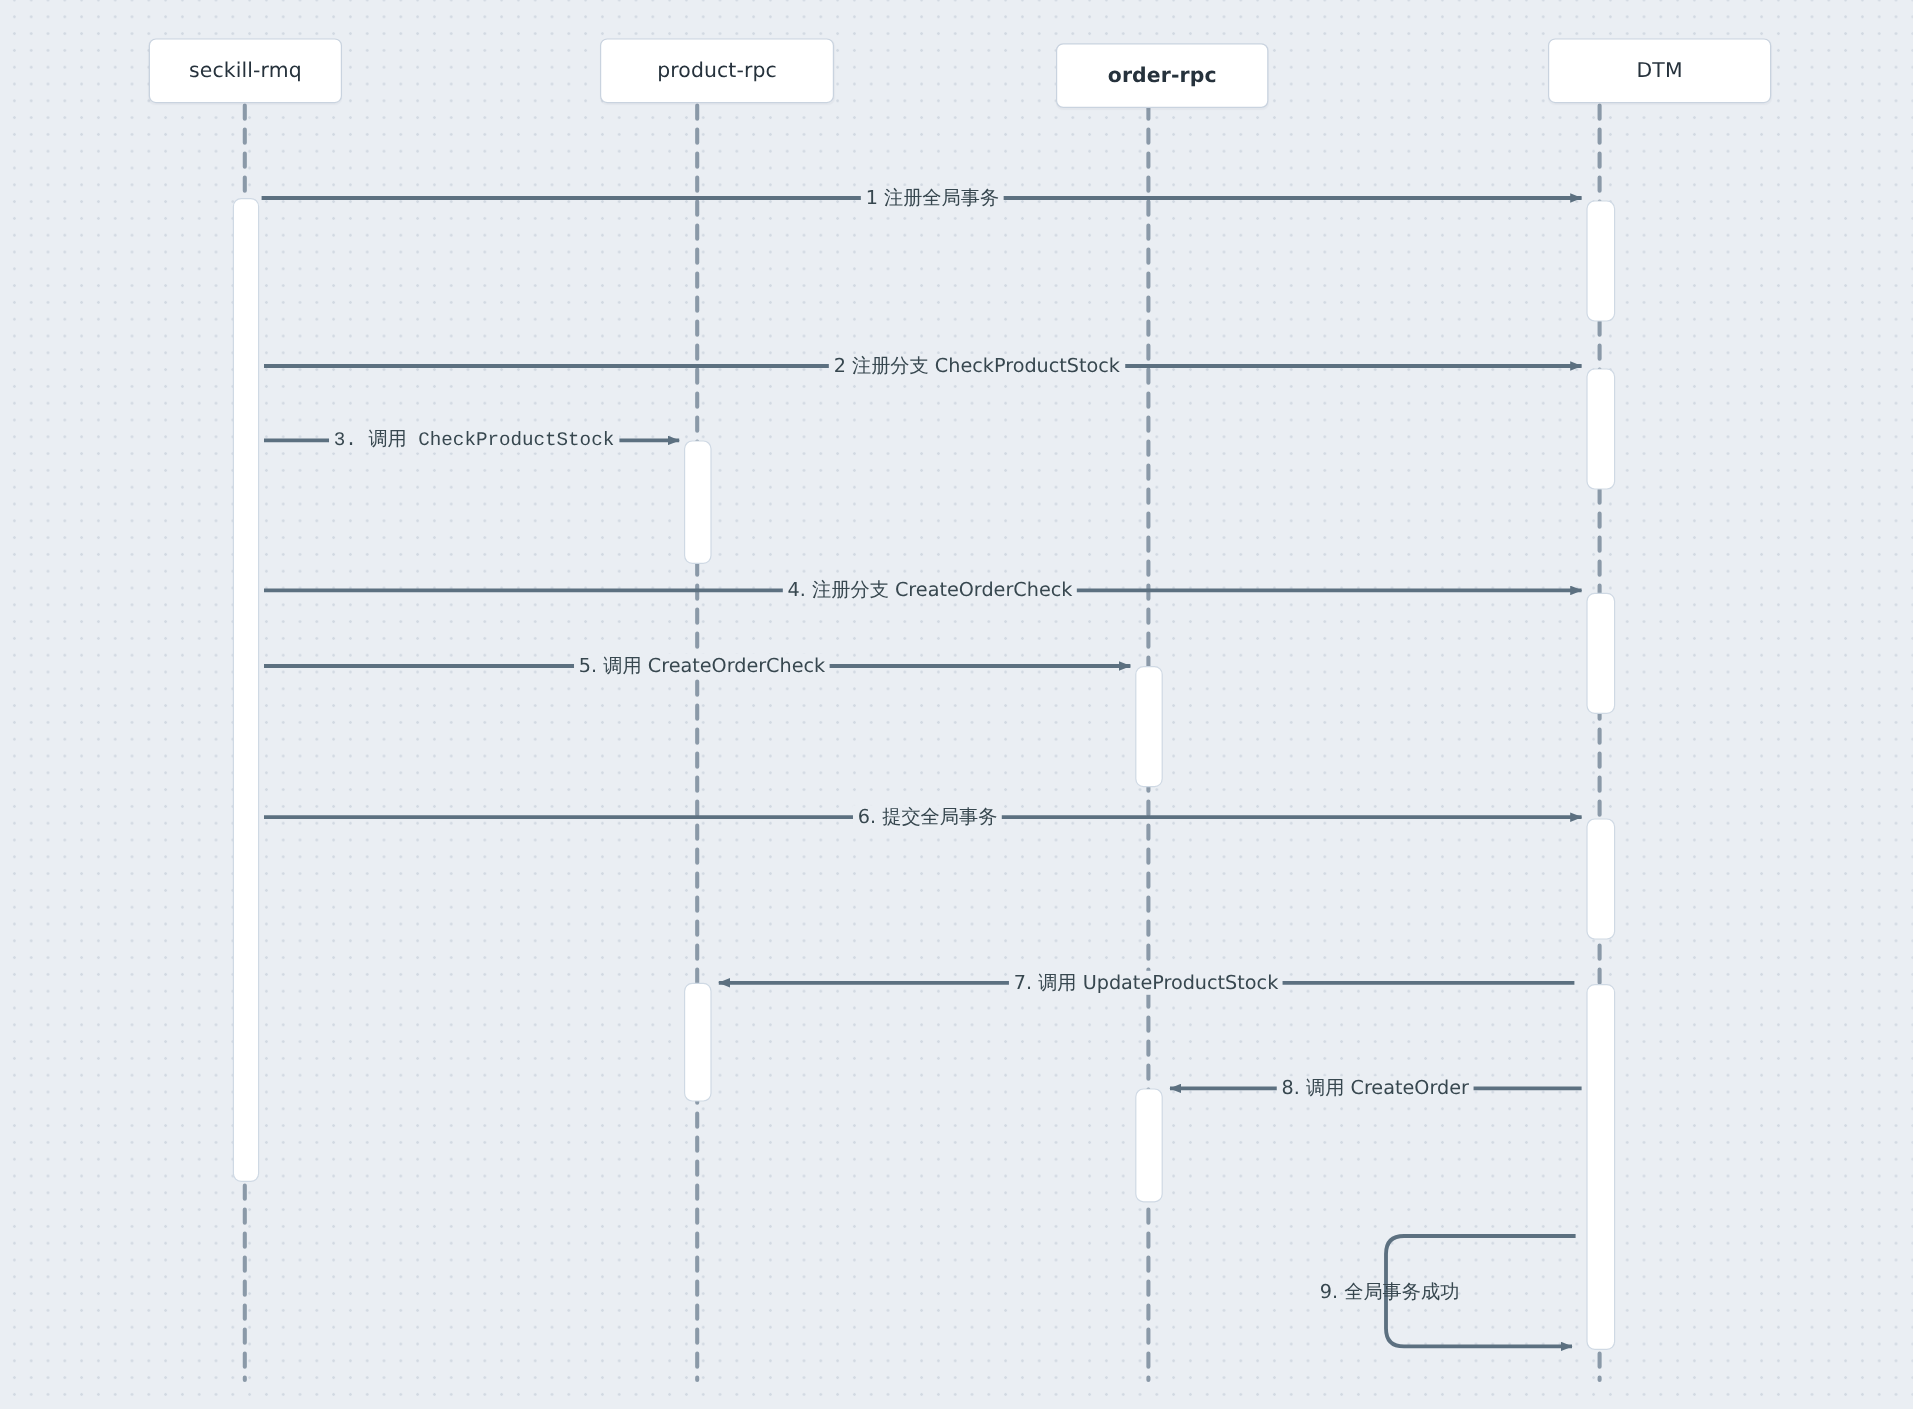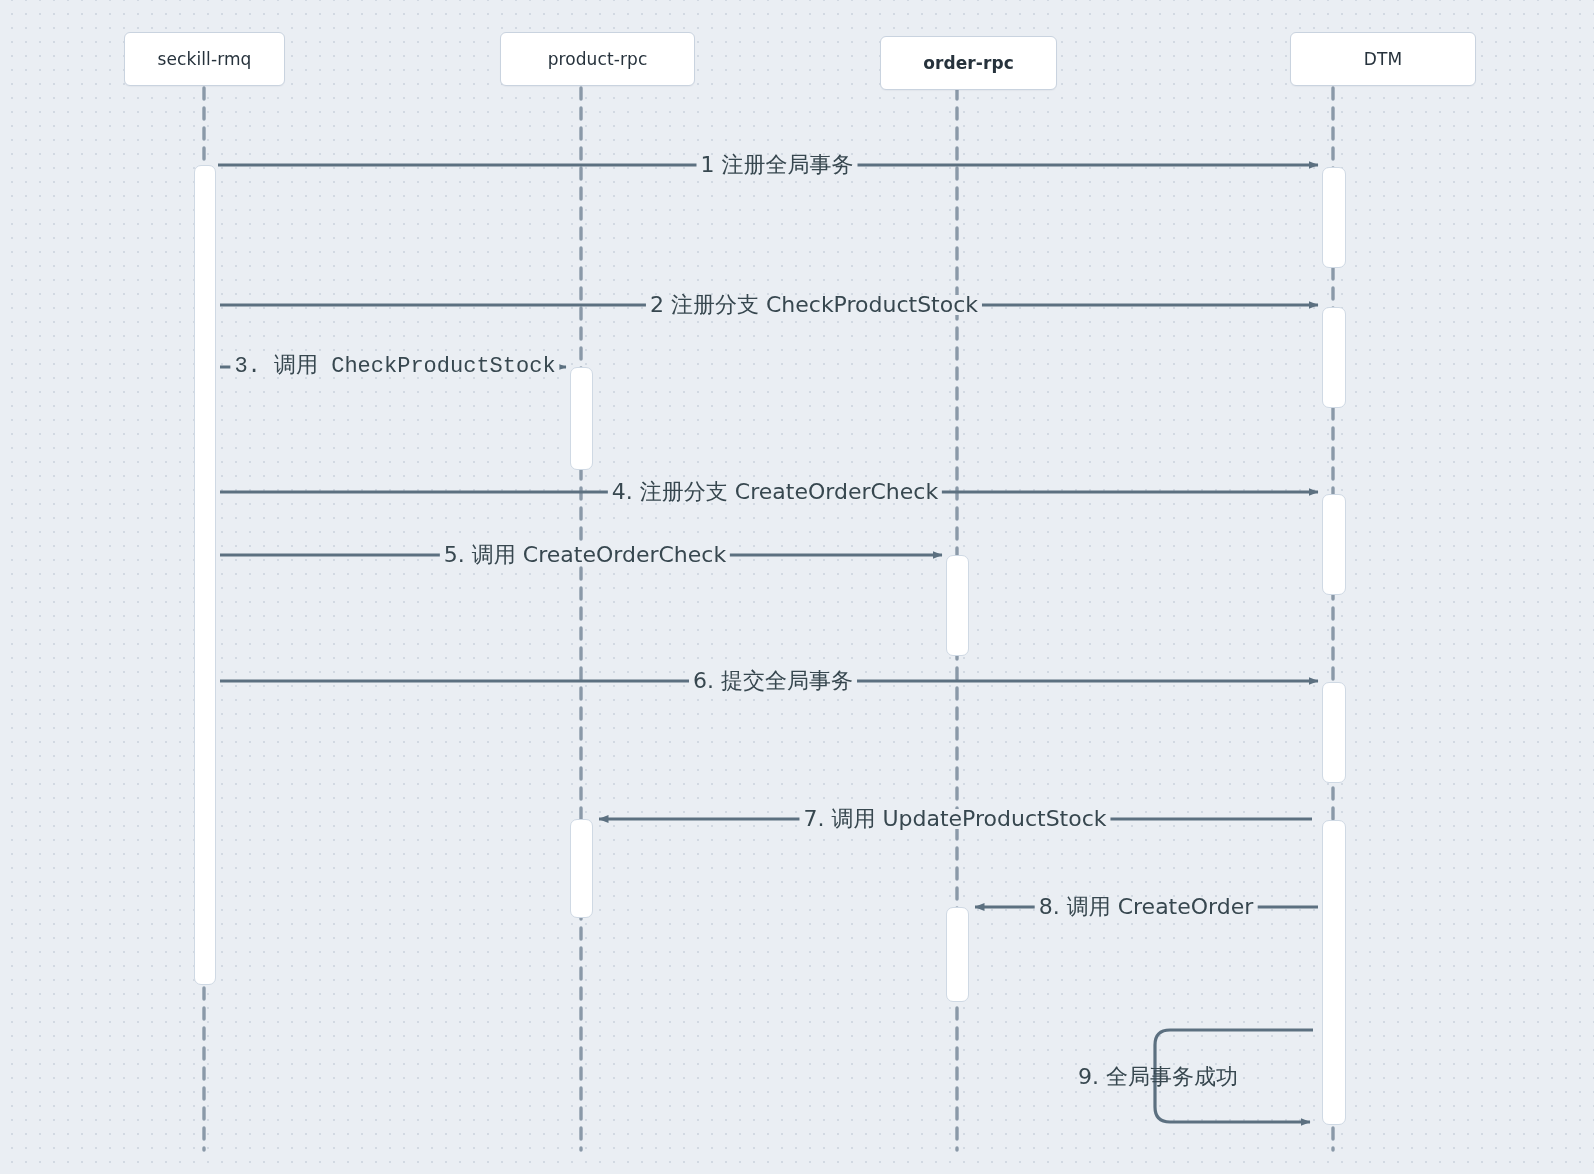--- a/index.html
+++ b/index.html
@@ -51,21 +51,21 @@
     position: absolute;
     box-sizing: border-box;
     background: #ffffff;
     border: 1.8px solid #cfd9e4;
     border-radius: 7px;
   }
   
   .msg-label {
     position: absolute;
     color: #37474f;
-    font-size: 22px;
+    font-size: 16px;
     line-height: 20px;
     white-space: nowrap;
     transform: translate(-50%, -50%);
     background: transparent;
     padding: 0 4px;
   }
 </style>
 </head>
 <body>
 

